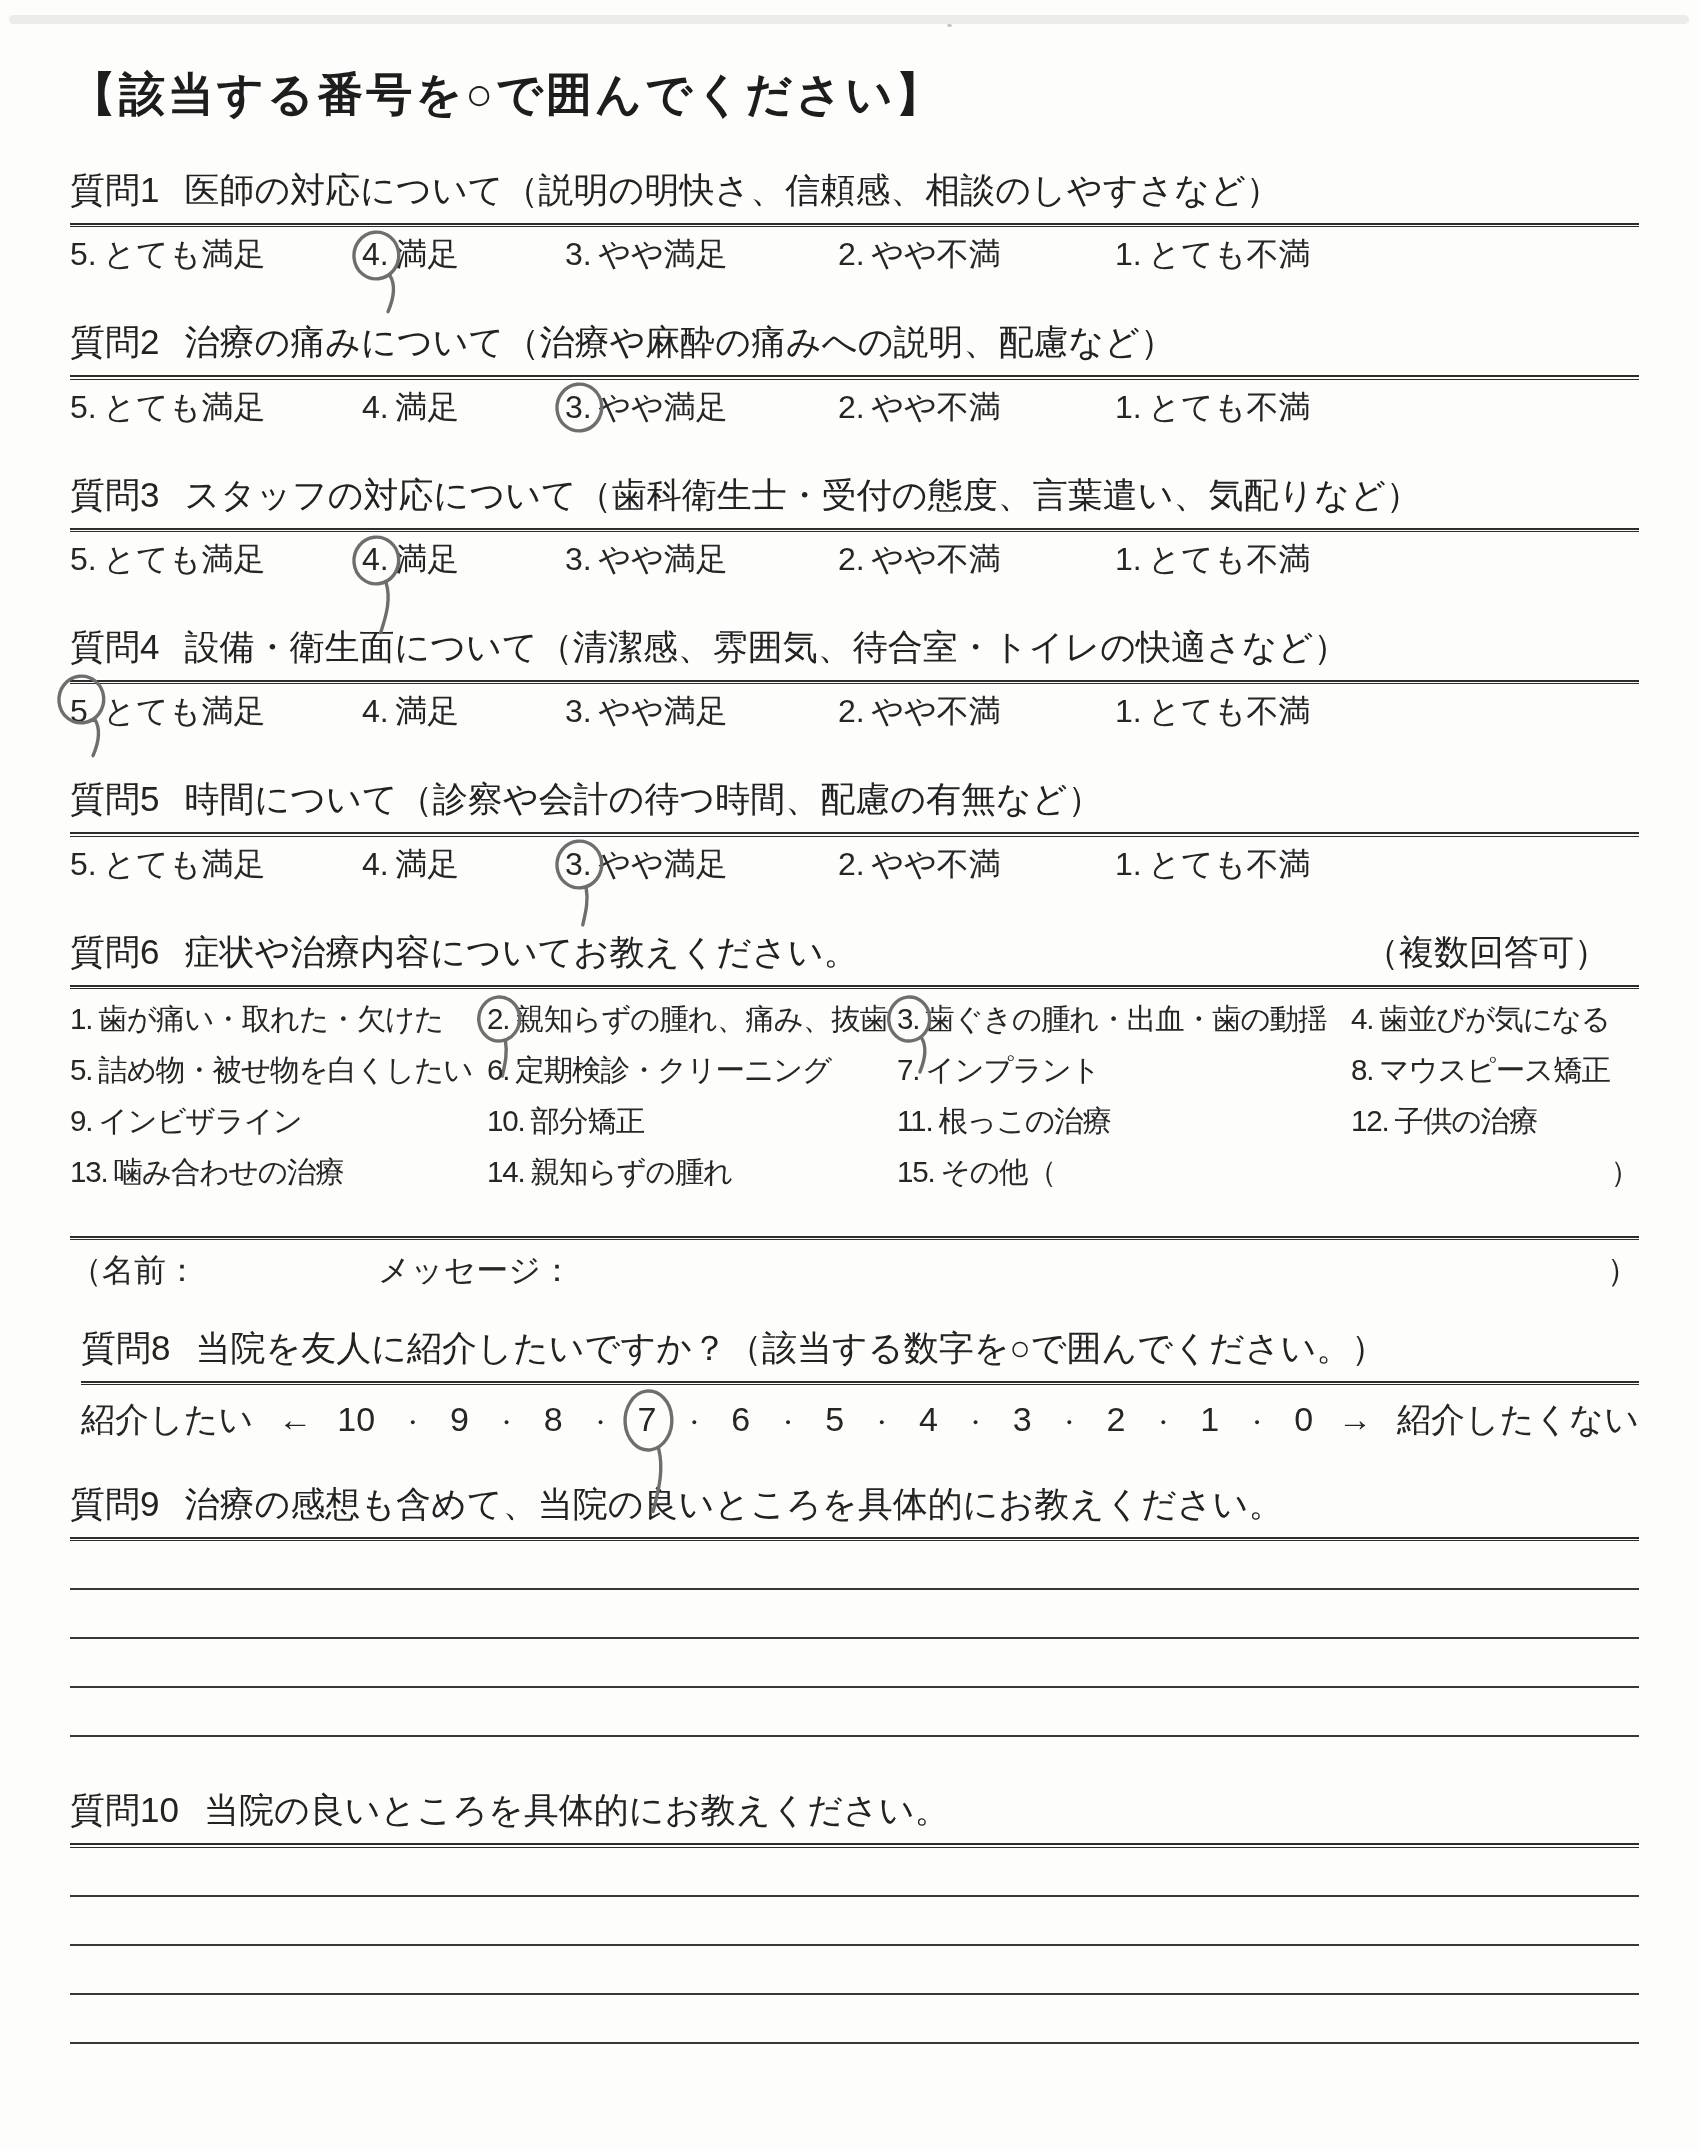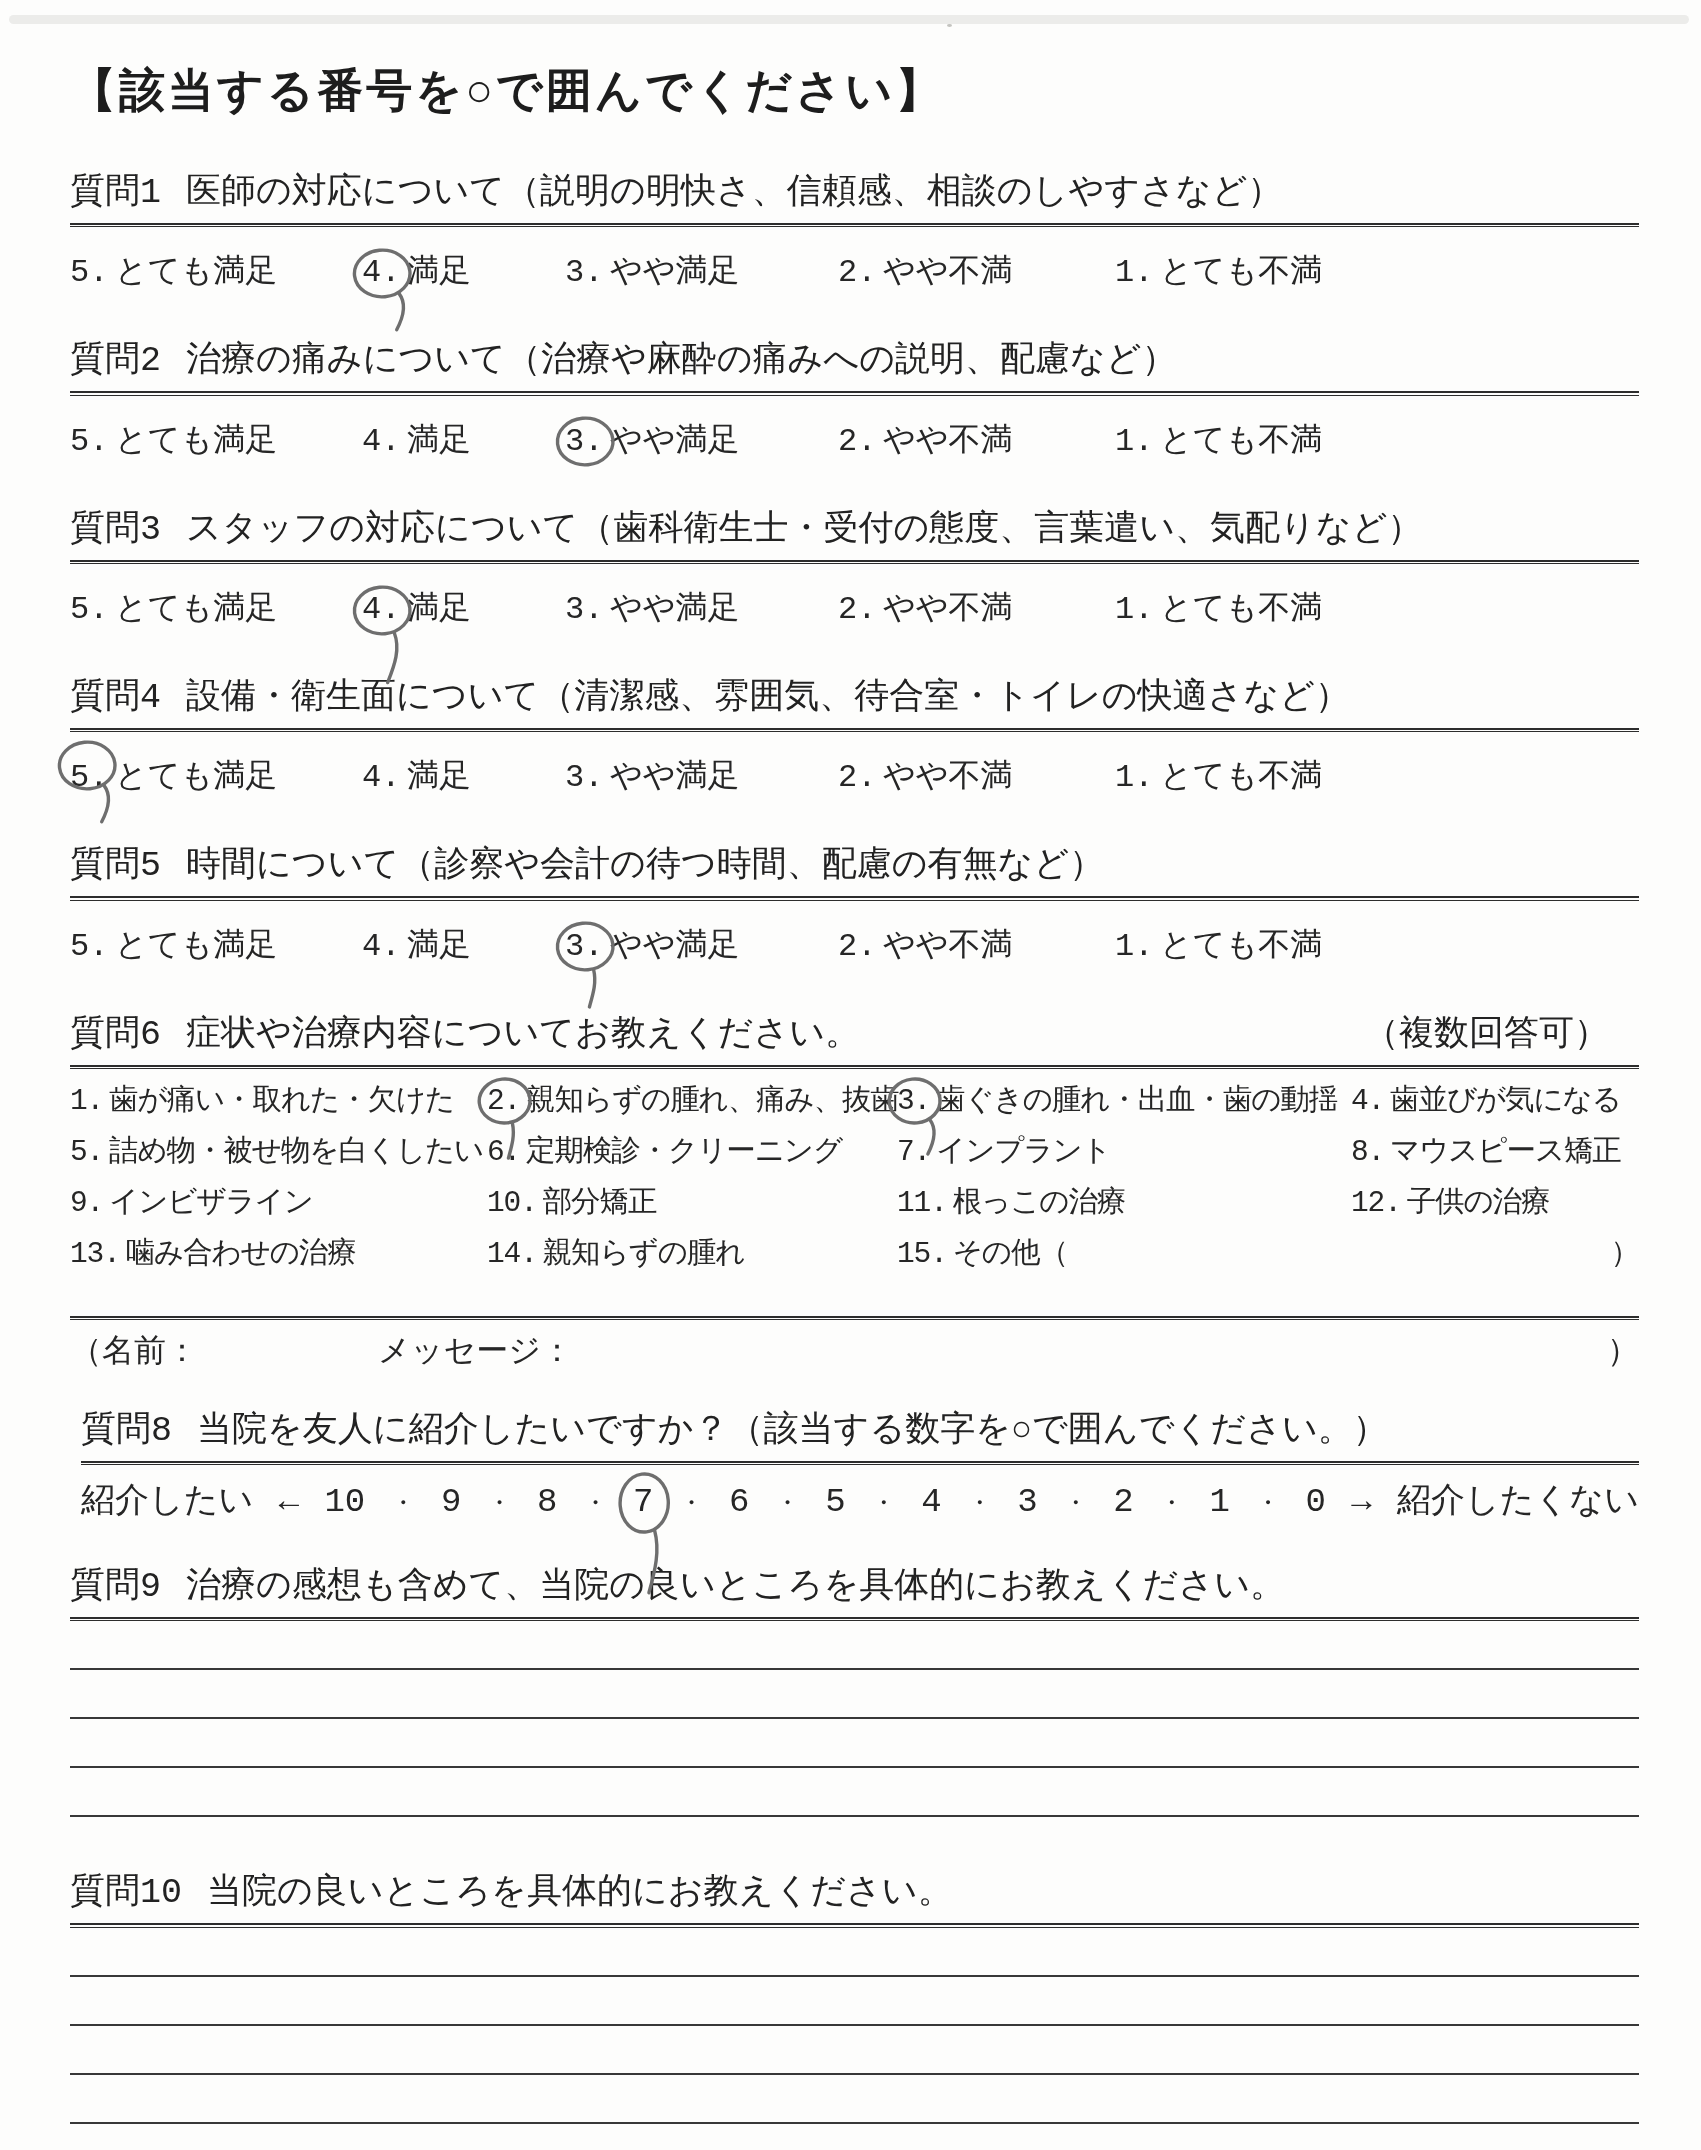--- a/index.html
+++ b/index.html
@@ -1,20 +1,20 @@
 <!DOCTYPE html>
 <html lang="ja" style="font-size:11.8px"><head>
 <meta charset="utf-8">
 <style>
   html,body{margin:0;padding:0;background:#ffffff;}
   .page{
     position:relative;
     width:1701px;height:2151px;
     background:#fdfdfc;
-    font-family:Liberation Mono, monospace;
+    font-family:Liberation Sans, sans-serif;
     color:#262626;
     overflow:hidden;
   }
   .scan-top{
     position:absolute;top:14.8px;left:8.9px;right:11.8px;height:9.6px;
     background:#ececea;border-radius:5.2px;
   }
   .speck{position:absolute;left:947px;top:23.6px;width:5.2px;height:3px;background:#c4c4c0;border-radius:50%;}
   .content{position:absolute;left:70px;top:0;width:1569px;}
   .title{
@@ -30,21 +30,21 @@
   .q-head{display:flex;align-items:baseline;font-size:35px;font-weight:500;color:#222;white-space:nowrap;}
   .q-label{flex:none;}
   .q-title{margin-left:25px;}
   .q-spacer{flex:1;}
   .q-note{margin-right:30px;}
   .rule{
     margin-top:8.9px;height:1.5px;
     border-top:2.2px solid #2d2d2d;border-bottom:1.5px solid #2d2d2d;
   }
   
-  .opt-row{position:relative;height:43px;margin-top:22px;font-size:32px;}
+  .opt-row{position:relative;height:43px;margin-top:6px;font-size:32px;}
   .opt{position:absolute;top:0;white-space:nowrap;}
   .opt-label{margin-left:6.6px;}
   .numwrap{position:relative;display:inline-block;}
   
   .multi-grid{
     margin-top:10.3px;display:grid;
     grid-template-columns:417px 410px 454px 1fr;
     grid-auto-rows:51px;
     font-size:29.5px;letter-spacing:-1.1px;align-items:start;
   }

